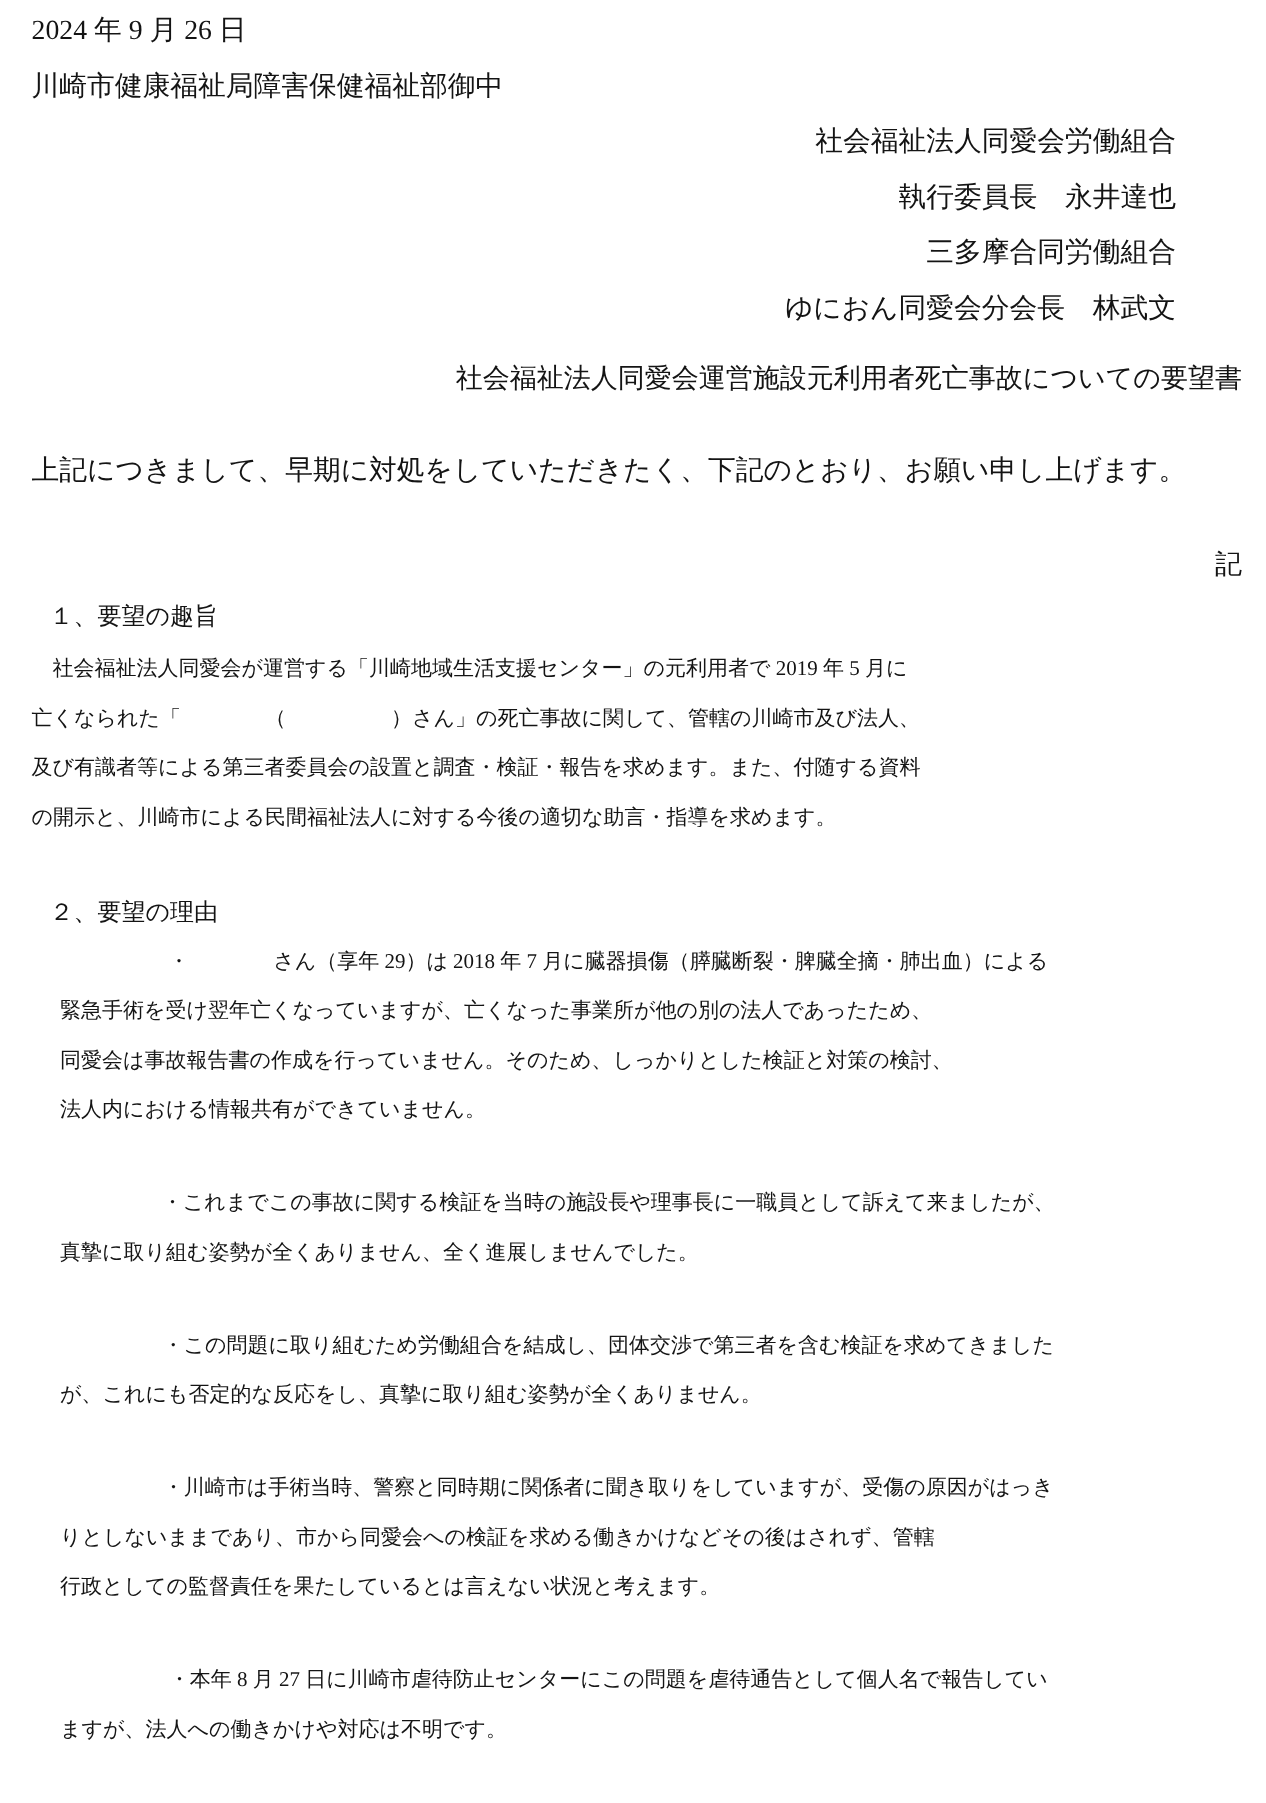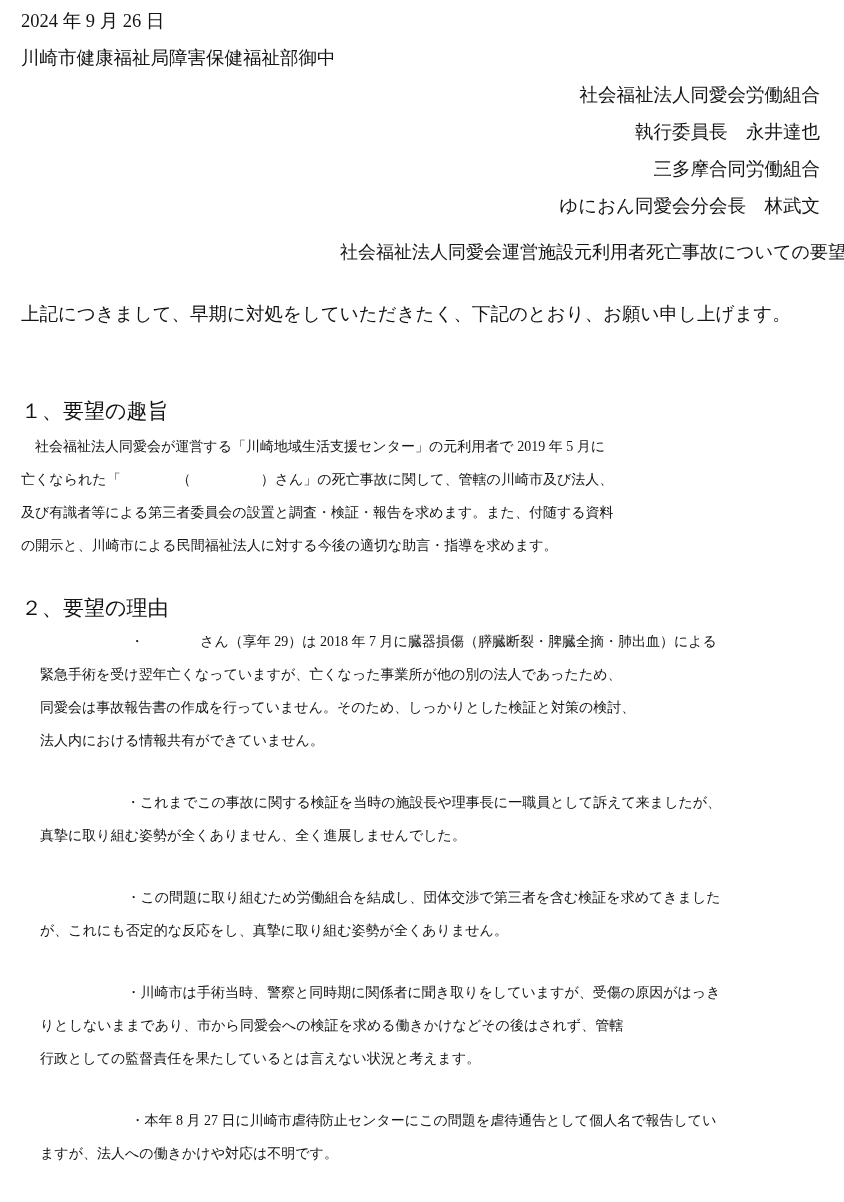--- a/index.html
+++ b/index.html
@@ -11,21 +11,21 @@
     height: 1202px;
     background: #ffffff;
     color: #141414;
     font-family: "Liberation Serif", "DejaVu Serif", serif;
     overflow: hidden;
   }
   .page {
     box-sizing: border-box;
     width: 844px;
     height: 1056px;
-    padding: 3px 24px 0 21px;
+    padding: 3px 60px 0 21px;
   }
   
   .hdr-line {
     font-size: 18.5px;
     line-height: 37px;
     white-space: pre;
   }
   .sender-block {
     text-align: right;
   }
@@ -40,23 +40,23 @@
   }
   .title-line { margin-top: 9px; }
   .marker-line { margin-top: 25px; }
   .intro-line {
     font-size: 18.5px;
     line-height: 37px;
     margin-top: 25px;
     white-space: pre;
   }
   .sec-heading {
-    font-size: 21px;
+    font-size: 16px;
     line-height: 33px;
-    margin-left: 0;
+    margin-left: 12px;
     white-space: pre;
   }
   .sec-heading.s2 { margin-top: 30px; }
   .body-line {
     font-size: 14px;
     line-height: 33px;
     white-space: pre;
   }
   .s1-body { margin-top: 2px; }
   .bullet { margin-top: 29px; }

